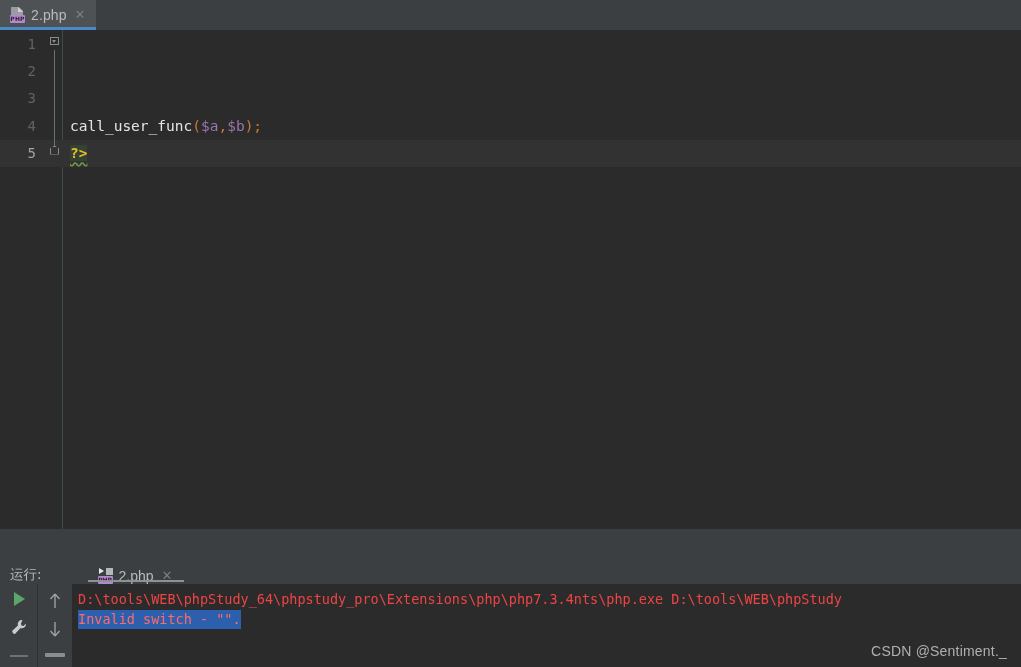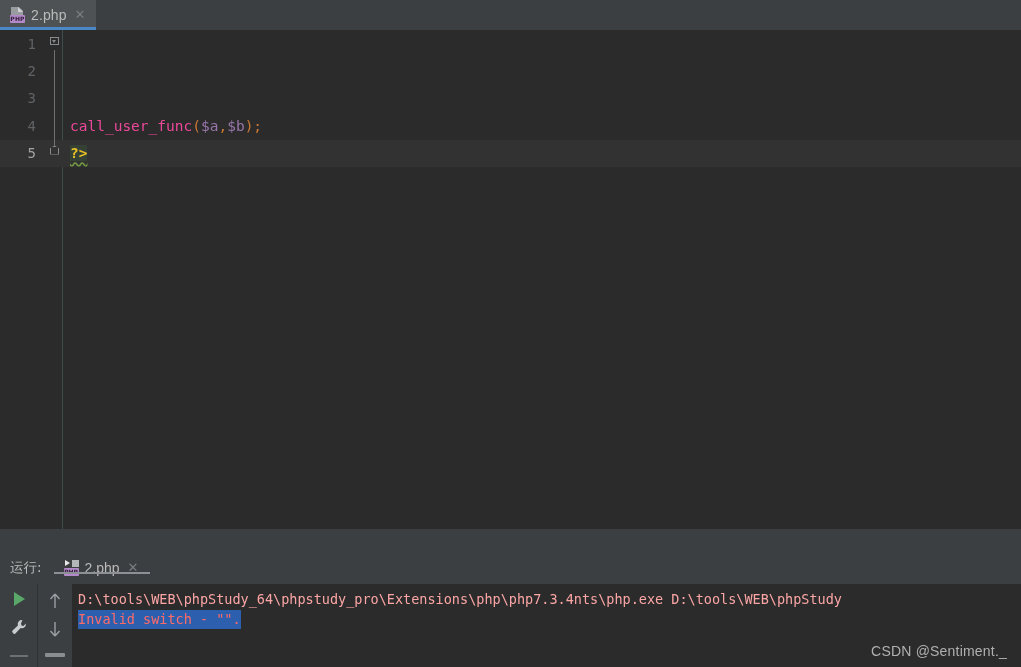--- a/index.html
+++ b/index.html
@@ -221,21 +221,21 @@
   }
 
   
   .t-phptag   { color: #e8bf24; background: #364135; font-weight: bold; }
   .t-phpclose { color: #e8bf24; background: #364135; font-weight: bold;
                 text-decoration: underline wavy #739c3f; text-underline-offset: 3px; }
   .t-var      { color: #9876aa; }
   .t-op       { color: #a9b7c6; }
   .t-str      { color: #6a8759; }
   .t-semi     { color: #cc7832; }
-  .t-func     { color: #ec4899; }
+  .t-func     { color: #e5e5e5; }
   .t-paren    { color: #cc7832; }
 
   
   .editor-vline {
     position: absolute;
     left: 62px; top: 0; bottom: 0;
     width: 1px;
     background: #4b6a68;
     opacity: .55;
   }
@@ -257,22 +257,23 @@
     flex: 0 0 115px;
     background: #3c3f41;
     display: flex;
     flex-direction: column;
     position: relative;
   }
   .run-header {
     height: 32px;
     flex: 0 0 32px;
     display: flex;
-    align-items: center;
-    background: #3c3f41;
+    align-items: flex-end;
+    background: #3c3f41;
+    gap: 34px;
   }
   .run-title {
     display: flex;
     align-items: center;
     padding: 0 12px 0 10px;
     font-size: 13.5px;
     color: #bbbbbb;
     font-family: "DejaVu Sans", sans-serif;
     white-space: nowrap;
   }
@@ -366,21 +367,21 @@
     position: relative;
     overflow: hidden;
     padding: 5px 0 0 6px;
     box-sizing: border-box;
   }
   .console-line {
     font-family: "DejaVu Sans Mono", monospace;
     font-size: 13.5px;
     line-height: 20px;
     white-space: pre;
-    color: #fca5a5;
+    color: #ef4444;
   }
   .console-line.error {
     color: #ff6b68;
   }
   .console-line.error .sel {
     background: #2d5faf;
     padding: 1px 0 2px 0;
   }
   .watermark {
     position: absolute;

